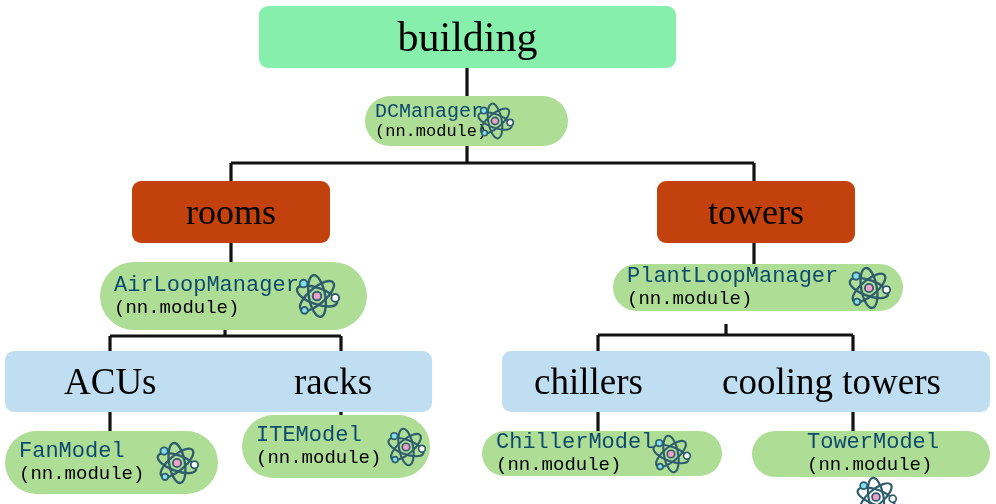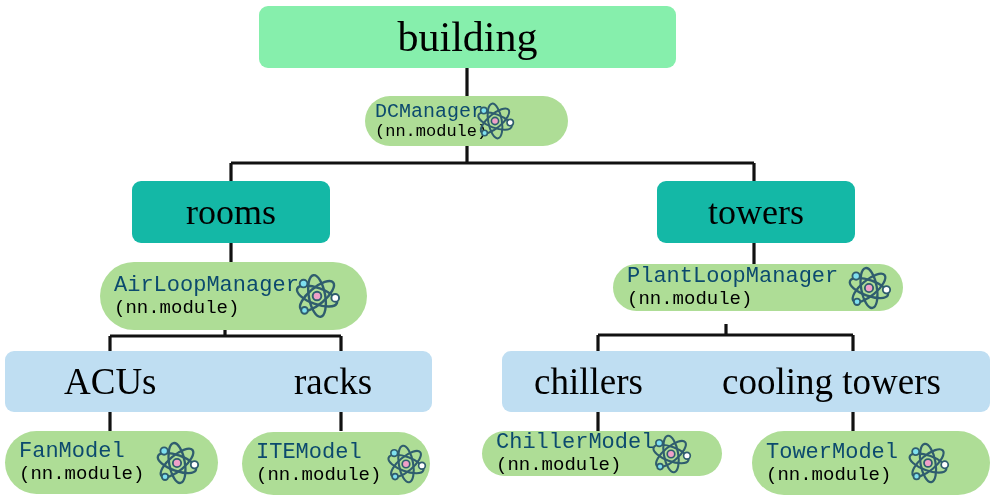--- a/index.html
+++ b/index.html
@@ -38,21 +38,21 @@
   .container-node {
     border-radius: 9px;
   }
   .container-node .label {
     font-family: "Liberation Serif", serif;
     color: #000000;
     line-height: 1;
     white-space: nowrap;
   }
   .c-building { background: #86efac; }
-  .c-pink     { background: #14b8a6; }
+  .c-pink     { background: #c2410c; }
   .c-blue     { background: #bfdef2; }
 
   
   .module-node {
     background: #aedd96;
     border-radius: 40px;
     display: flex;
     flex-direction: row;
     align-items: center;
     justify-content: flex-start;
@@ -208,21 +208,21 @@
         <ellipse cx="50" cy="50" rx="44" ry="17" transform="rotate(80 50 50)"></ellipse>
         <ellipse cx="50" cy="50" rx="44" ry="17" transform="rotate(140 50 50)"></ellipse>
       </g>
       <circle cx="50" cy="50" r="9" fill="#f0a0c8" stroke="#2f5d6e" stroke-width="4"></circle>
       <circle cx="22" cy="24" r="8" fill="#7fe0ef" stroke="#2f5d6e" stroke-width="4"></circle>
       <circle cx="24" cy="80" r="7" fill="#7fe0ef" stroke="#2f5d6e" stroke-width="4"></circle>
       <circle cx="88" cy="54" r="8" fill="#ffffff" stroke="#2f5d6e" stroke-width="4"></circle>
     </svg>
   </div>
 
-  <div class="node module-node" style="left:242px; top:432px; width:188px; height:63px;">
+  <div class="node module-node" style="left:242px; top:415px; width:188px; height:63px;">
     <div class="module-text" style="font-size:22px;">
       <span class="module-name">ITEModel</span>
       <span class="module-sub" style="font-size:19px;">(nn.module)</span>
     </div>
     <svg class="atom-icon" width="46" height="42" viewBox="0 0 100 100" style="margin-left:2px;">
       <g stroke="#2f5d6e" stroke-width="5" fill="none">
         <ellipse cx="50" cy="50" rx="44" ry="17" transform="rotate(20 50 50)"></ellipse>
         <ellipse cx="50" cy="50" rx="44" ry="17" transform="rotate(80 50 50)"></ellipse>
         <ellipse cx="50" cy="50" rx="44" ry="17" transform="rotate(140 50 50)"></ellipse>
       </g>
@@ -244,21 +244,21 @@
         <ellipse cx="50" cy="50" rx="44" ry="17" transform="rotate(80 50 50)"></ellipse>
         <ellipse cx="50" cy="50" rx="44" ry="17" transform="rotate(140 50 50)"></ellipse>
       </g>
       <circle cx="50" cy="50" r="9" fill="#f0a0c8" stroke="#2f5d6e" stroke-width="4"></circle>
       <circle cx="22" cy="24" r="8" fill="#7fe0ef" stroke="#2f5d6e" stroke-width="4"></circle>
       <circle cx="24" cy="80" r="7" fill="#7fe0ef" stroke="#2f5d6e" stroke-width="4"></circle>
       <circle cx="88" cy="54" r="8" fill="#ffffff" stroke="#2f5d6e" stroke-width="4"></circle>
     </svg>
   </div>
 
-  <div class="node module-node" style="left:752px; top:431px; width:238px; height:64px;">
+  <div class="node module-node" style="left:752px; top:431px; width:238px; height:46px;flex-direction:column;">
     <div class="module-text" style="font-size:22px;">
       <span class="module-name">TowerModel</span>
       <span class="module-sub" style="font-size:19px;">(nn.module)</span>
     </div>
     <svg class="atom-icon" width="48" height="44" viewBox="0 0 100 100" style="margin-left:6px;">
       <g stroke="#2f5d6e" stroke-width="5" fill="none">
         <ellipse cx="50" cy="50" rx="44" ry="17" transform="rotate(20 50 50)"></ellipse>
         <ellipse cx="50" cy="50" rx="44" ry="17" transform="rotate(80 50 50)"></ellipse>
         <ellipse cx="50" cy="50" rx="44" ry="17" transform="rotate(140 50 50)"></ellipse>
       </g>

